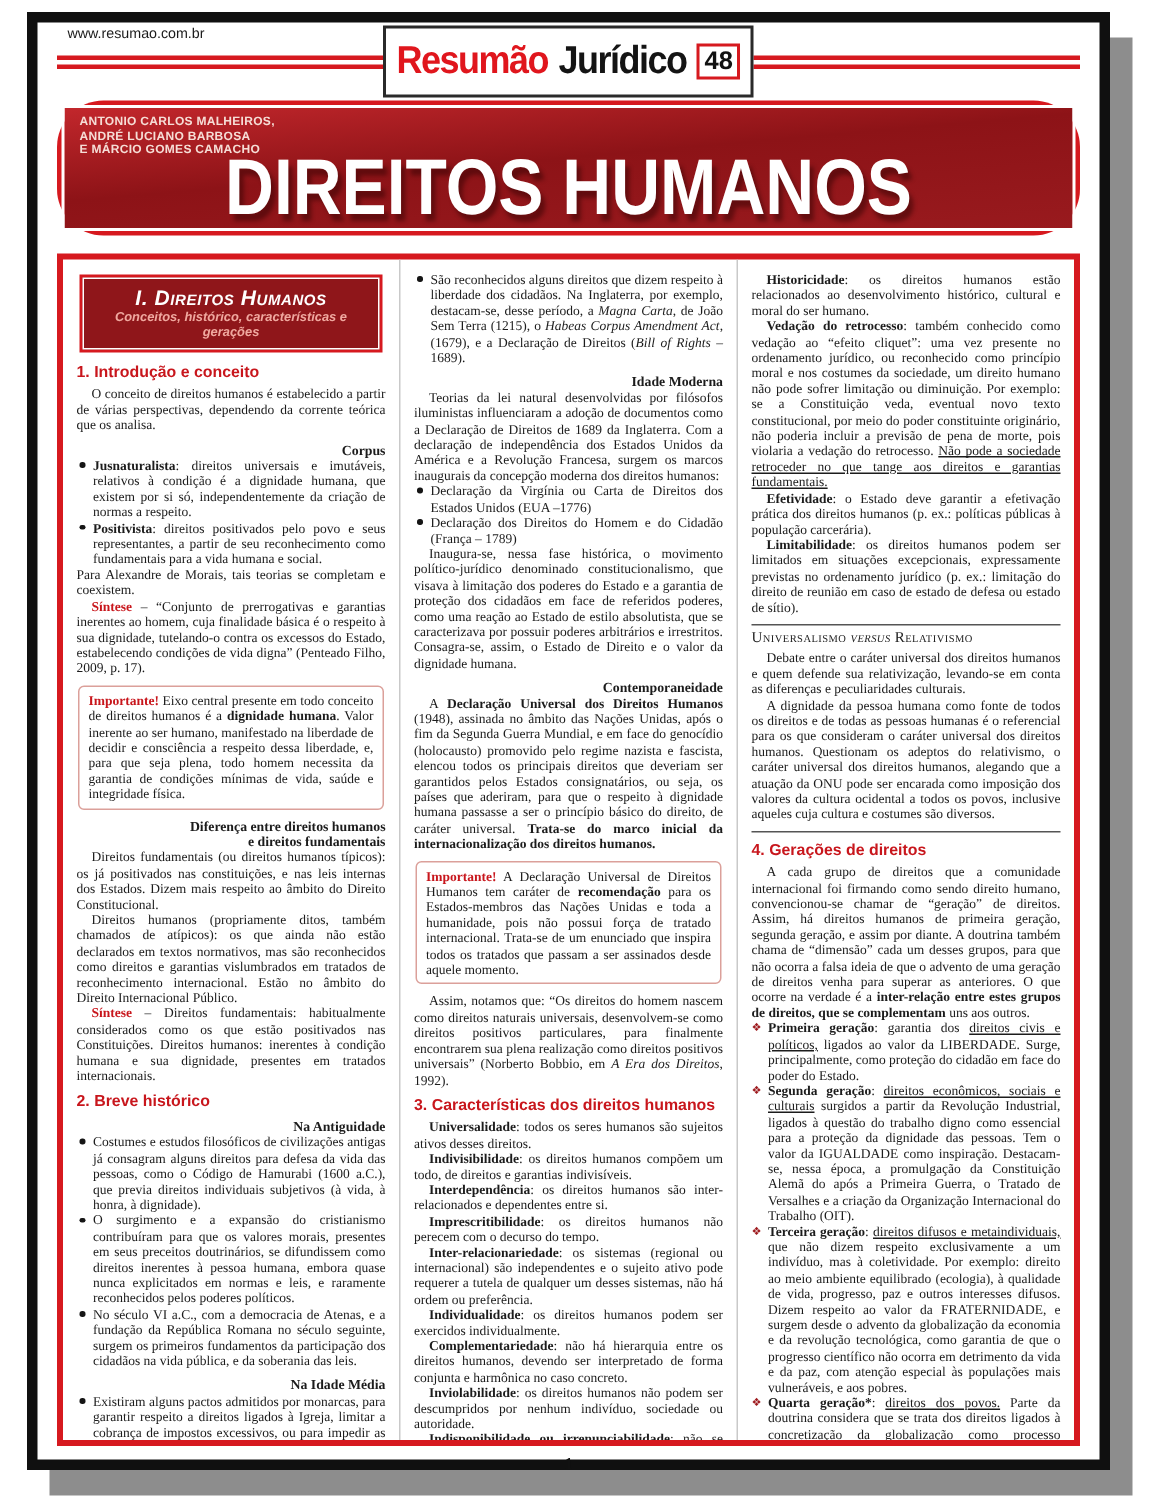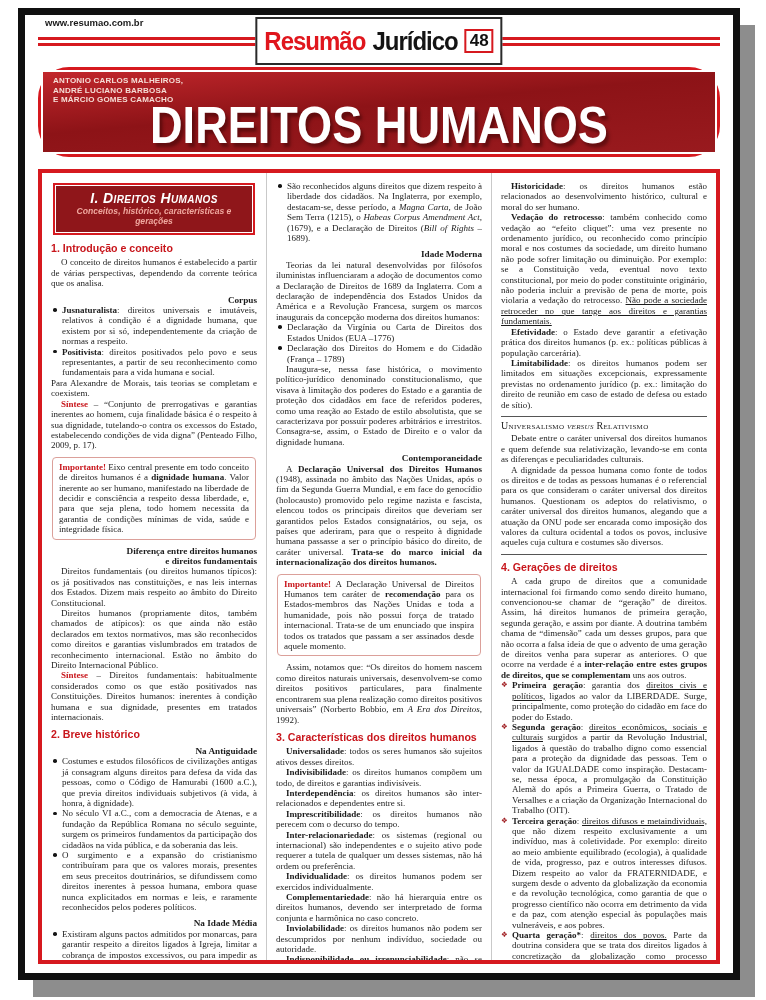--- a/index.html
+++ b/index.html
@@ -4,21 +4,21 @@
 <style>
   * { margin:0; padding:0; box-sizing:border-box; }
   html,body { width:766px; height:1000px; background:#ffffff; overflow:hidden;
     font-family:"Liberation Serif", serif; }
   .sheet { position:absolute; left:18px; top:8px; width:722px; height:972px;
     background:#fff; border:7px solid #101010; box-shadow:15px 17px 0 #8d8d8d; }
 
   
   .topstrip { position:relative; height:40px; }
   .website { position:absolute; left:20px; top:2px; font-family:"Liberation Sans",sans-serif;
-    font-weight:bold; font-size:9.5px; color:#1a1a1a; }
+    font-weight:normal; font-size:9.5px; color:#1a1a1a; }
   .redline { position:absolute; left:13px; right:13px; height:3px; background:#d6191f; }
   .redline.l1 { top:22px; } .redline.l2 { top:28px; }
   .logo { position:absolute; left:50%; transform:translateX(-50%); top:2px; height:48px;
     background:#fff; border:2px solid #2a2a2a; display:flex; align-items:center;
     padding:0 7px; gap:7px; z-index:5; }
   .logo .lw1 { font-family:"Liberation Sans",sans-serif; font-weight:bold; font-size:24px;
     letter-spacing:-1px; color:#e0161d; transform:scaleY(1.08); }
   .logo .lw2 { font-family:"Liberation Sans",sans-serif; font-weight:bold; font-size:24px;
     letter-spacing:-1px; color:#141414; transform:scaleY(1.08); }
   .logo .badge { font-family:"Liberation Sans",sans-serif; font-weight:bold; font-size:17px;
@@ -116,22 +116,22 @@
         <div class="p"><span class="sg-rb">Síntese</span><span>  – “Conjunto de prerrogativas e garantias inerentes ao homem, cuja finalidade básica é o respeito à sua dignidade, tutelando-o contra os excessos do Estado, estabelecendo condições de vida digna” (Penteado Filho, 2009, p. 17).</span></div>
         <div class="ibox"><span class="sg-rb">Importante!</span><span>  Eixo central presente em todo conceito de direitos humanos é a </span><span class="sg-b">dignidade humana</span><span>. Valor inerente ao ser humano, manifestado na liberdade de decidir e consciência a respeito dessa liberdade, e, para que seja plena, todo homem necessita da garantia de condições mínimas de vida, saúde e integridade física.</span></div>
         <div class="hblack">Diferença entre direitos humanos
 e direitos fundamentais</div>
         <div class="p"><span>Direitos fundamentais (ou direitos humanos típicos): os já positivados nas constituições, e nas leis internas dos Estados. Dizem mais respeito ao âmbito do Direito Constitucional.</span></div>
         <div class="p"><span>Direitos humanos (propriamente ditos, também chamados de atípicos): os que ainda não estão declarados em textos normativos, mas são reconhecidos como direitos e garantias vislumbrados em tratados de reconhecimento internacional. Estão no âmbito do Direito Internacional Público.</span></div>
         <div class="p"><span class="sg-rb">Síntese</span><span>  – Direitos fundamentais: habitualmente considerados como os que estão positivados nas Constituições. Direitos humanos: inerentes à condição humana e sua dignidade, presentes em tratados internacionais.</span></div>
         <div class="hred">2. Breve histórico</div>
         <div class="hblack">Na Antiguidade</div>
         <div class="li li-dot"><span>Costumes e estudos filosóficos de civilizações antigas já consagram alguns direitos para defesa da vida das pessoas, como o Código de Hamurabi (1600 a.C.), que previa direitos individuais subjetivos (à vida, à honra, à dignidade).</span></div>
+        <div class="li li-dot"><span>O surgimento e a expansão do cristianismo contribuíram para que os valores morais, presentes em seus preceitos doutrinários, se difundissem como direitos inerentes à pessoa humana, embora quase nunca explicitados em normas e leis, e raramente reconhecidos pelos poderes políticos.</span></div>
         <div class="li li-dot"><span>No século VI a.C., com a democracia de Atenas, e a fundação da República Romana no século seguinte, surgem os primeiros fundamentos da participação dos cidadãos na vida pública, e da soberania das leis.</span></div>
-        <div class="li li-dot"><span>O surgimento e a expansão do cristianismo contribuíram para que os valores morais, presentes em seus preceitos doutrinários, se difundissem como direitos inerentes à pessoa humana, embora quase nunca explicitados em normas e leis, e raramente reconhecidos pelos poderes políticos.</span></div>
         <div class="hblack">Na Idade Média</div>
         <div class="li li-dot"><span>Existiram alguns pactos admitidos por monarcas, para garantir respeito a direitos ligados à Igreja, limitar a cobrança de impostos excessivos, ou para impedir as formas muito cruéis de julgamento judicial.</span></div>
       </div>
     <div class="col">
         <div class="li li-dot"><span>São reconhecidos alguns direitos que dizem respeito à liberdade dos cidadãos. Na Inglaterra, por exemplo, destacam-se, desse período, a </span><span class="sg-i">Magna Carta</span><span>, de João Sem Terra (1215), o </span><span class="sg-i">Habeas Corpus Amendment Act</span><span>, (1679), e a Declaração de Direitos (</span><span class="sg-i">Bill of Rights</span><span> – 1689).</span></div>
         <div class="hblack">Idade Moderna</div>
         <div class="p"><span>Teorias da lei natural desenvolvidas por filósofos iluministas influenciaram a adoção de documentos como a Declaração de Direitos de 1689 da Inglaterra. Com a declaração de independência dos Estados Unidos da América e a Revolução Francesa, surgem os marcos inaugurais da concepção moderna dos direitos humanos:</span></div>
         <div class="li li-dot"><span>Declaração da Virgínia ou Carta de Direitos dos Estados Unidos (EUA –1776)</span></div>
         <div class="li li-dot"><span>Declaração dos Direitos do Homem e do Cidadão (França – 1789)</span></div>
         <div class="p"><span>Inaugura-se, nessa fase histórica, o movimento político-jurídico denominado constitucionalismo, que visava à limitação dos poderes do Estado e a garantia de proteção dos cidadãos em face de referidos poderes, como uma reação ao Estado de estilo absolutista, que se caracterizava por possuir poderes arbitrários e irrestritos. Consagra-se, assim, o Estado de Direito e o valor da dignidade humana.</span></div>

